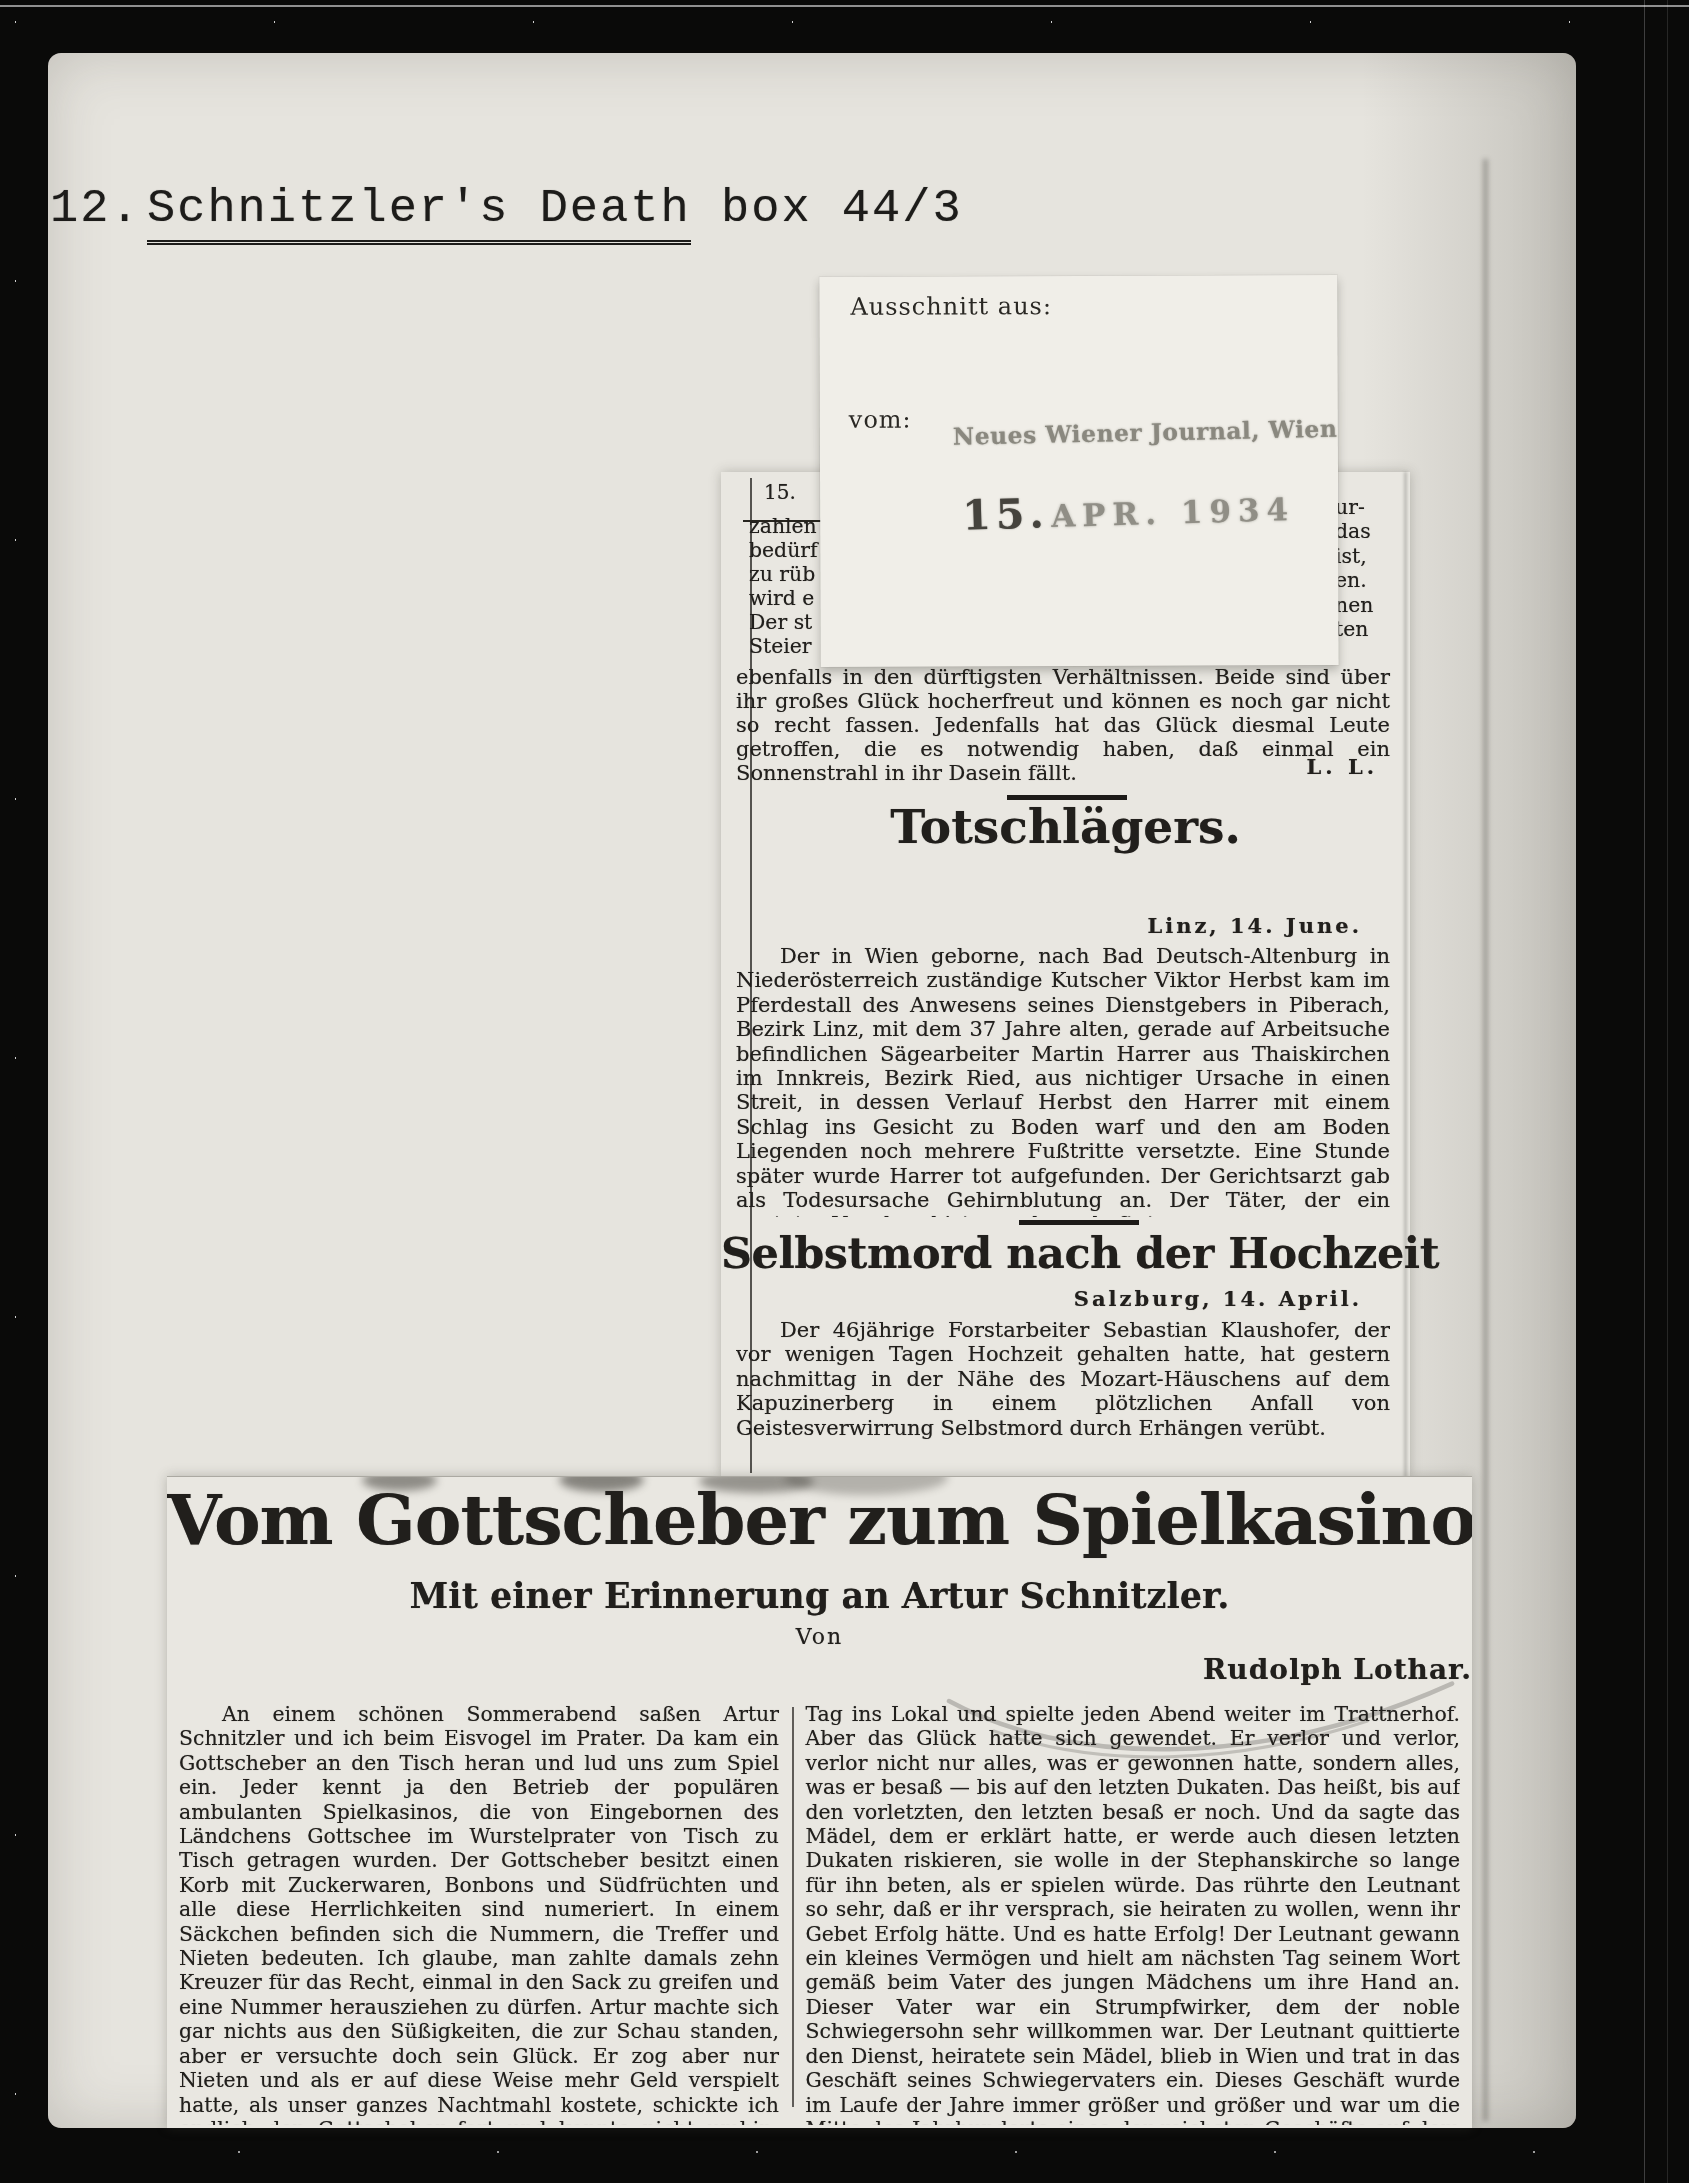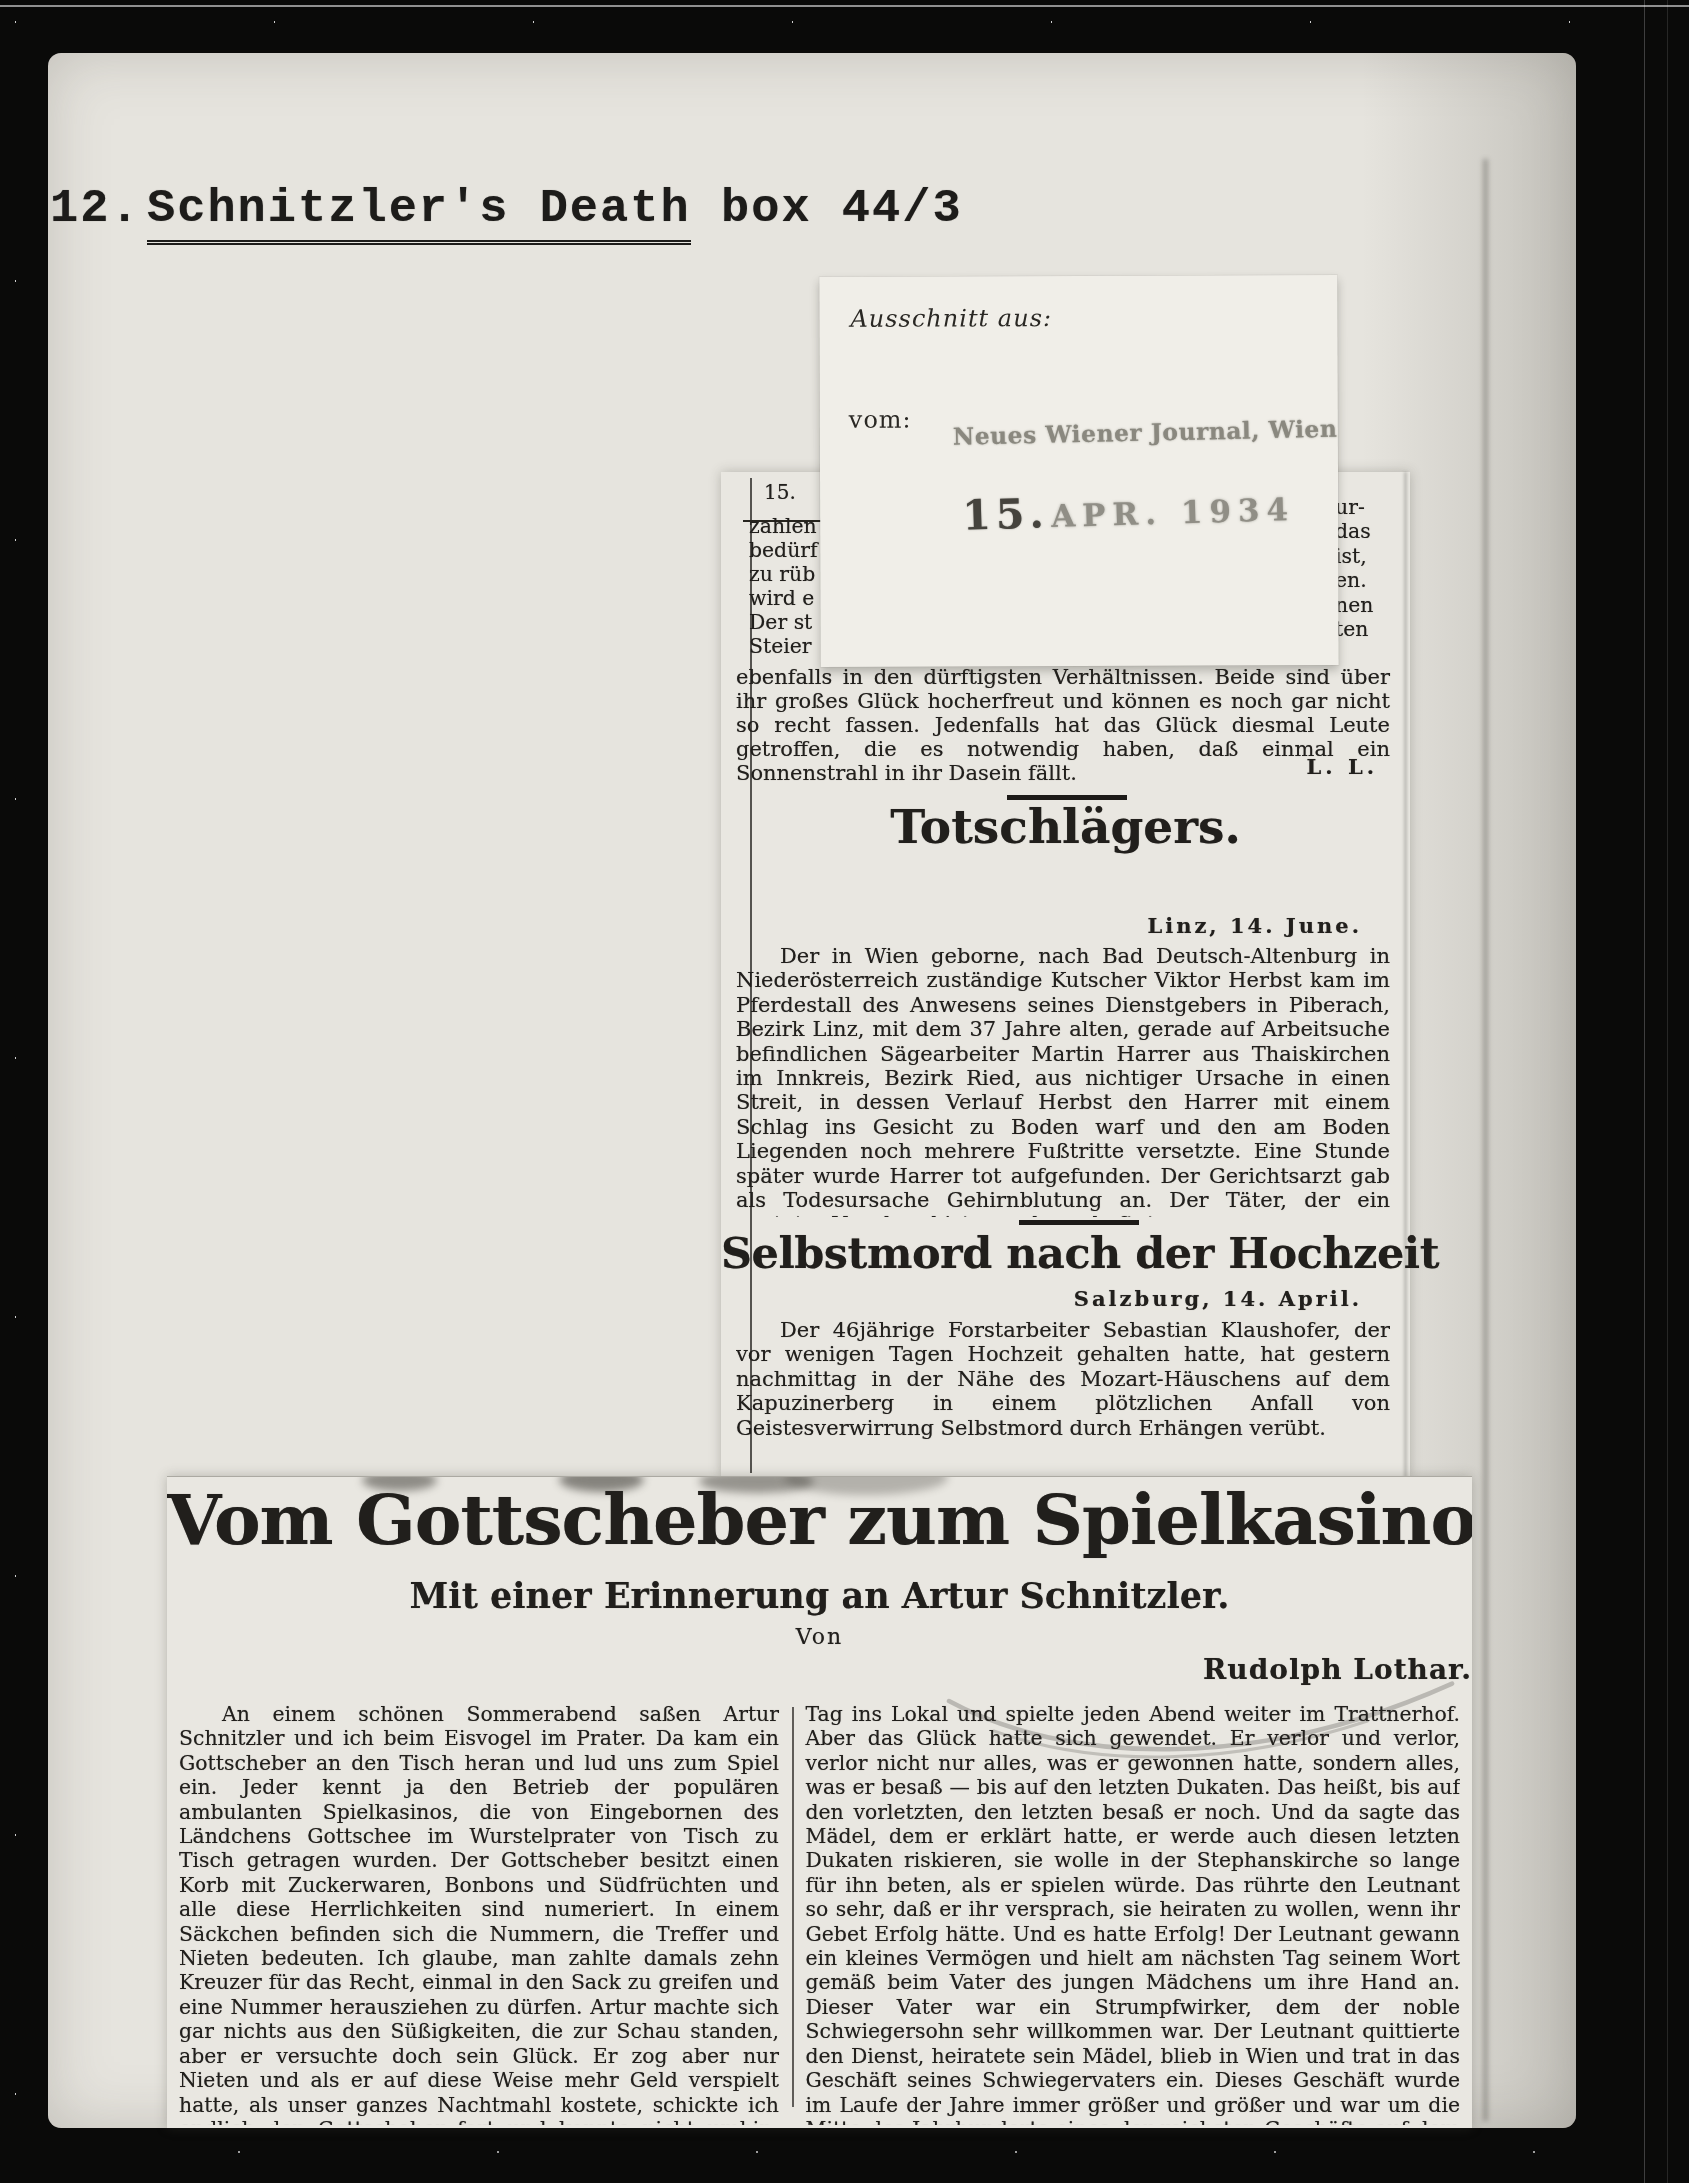--- a/index.html
+++ b/index.html
@@ -33,21 +33,21 @@
   }
   .page::after{ 
     content:"";position:absolute;inset:0;border-radius:13px;pointer-events:none;
     background:linear-gradient(90deg, transparent 86%, rgba(110,108,100,.28));
   }
   .page-crease{position:absolute;left:1483px;top:159px;width:4.5px;height:1962px;
     background:rgba(62,60,52,.34);filter:blur(2.5px);z-index:2;}
 
   
   .tw{position:absolute;z-index:3;font-family:"Liberation Mono","DejaVu Sans Mono",monospace;
-      font-size:47px;font-weight:700;color:#1d1c1a;letter-spacing:2px;white-space:nowrap;
+      font-size:47px;font-weight:400;color:#1d1c1a;letter-spacing:2px;white-space:nowrap;
       text-shadow:0 0 1px rgba(30,28,26,.45);}
   .tw-num{left:50px;top:182px;}
   .tw-title{left:147px;top:182px;border-bottom:5px double #1d1c1a;padding-bottom:5px;}
   .tw-box{left:721px;top:182px;}
 
   
   .ink{color:#211f1c;text-shadow:0 0 0.7px rgba(33,31,28,.55);}
 
   .clip-upper{
     position:absolute;left:721px;top:472px;width:689px;height:1006px;z-index:2;
@@ -78,21 +78,21 @@
   .date2{top:814px;padding-left:28px;}
   .body2{top:846px;height:156px;}
 
   
   .slip{
     position:absolute;left:820px;top:276px;width:518px;height:390px;z-index:4;
     background:#f0eee8;transform:rotate(-0.2deg);
     box-shadow:0 5px 10px rgba(40,38,32,.28), 0 0 0 0.5px rgba(80,78,70,.12);
   }
   .slip-field{position:absolute;font-size:24px;letter-spacing:1px;color:#2a2824;}
-  .slip-f1{left:31px;top:28px;font-style:italic;}
+  .slip-f1{left:31px;top:16px;}
   .slip-f2{left:29px;top:129px;}
   .stamp-journal{position:absolute;left:133px;top:143px;width:378px;
     font-size:23.4px;font-weight:700;color:#8a887f;letter-spacing:0.5px;white-space:nowrap;
     transform:rotate(-1deg);text-shadow:0 0 2px rgba(138,136,127,.8);}
   .stamp-date{position:absolute;left:142px;top:211px;white-space:nowrap;transform:rotate(-1.5deg);}
   .stamp-day{font-size:41px;font-weight:700;color:#45433d;letter-spacing:5px;text-shadow:0 0 1.5px rgba(69,67,61,.7);}
   .stamp-rest{font-size:31px;font-weight:700;color:#908e86;letter-spacing:7px;text-shadow:0 0 2.5px rgba(144,142,134,.8);}
 
   
   .clip-lower{

